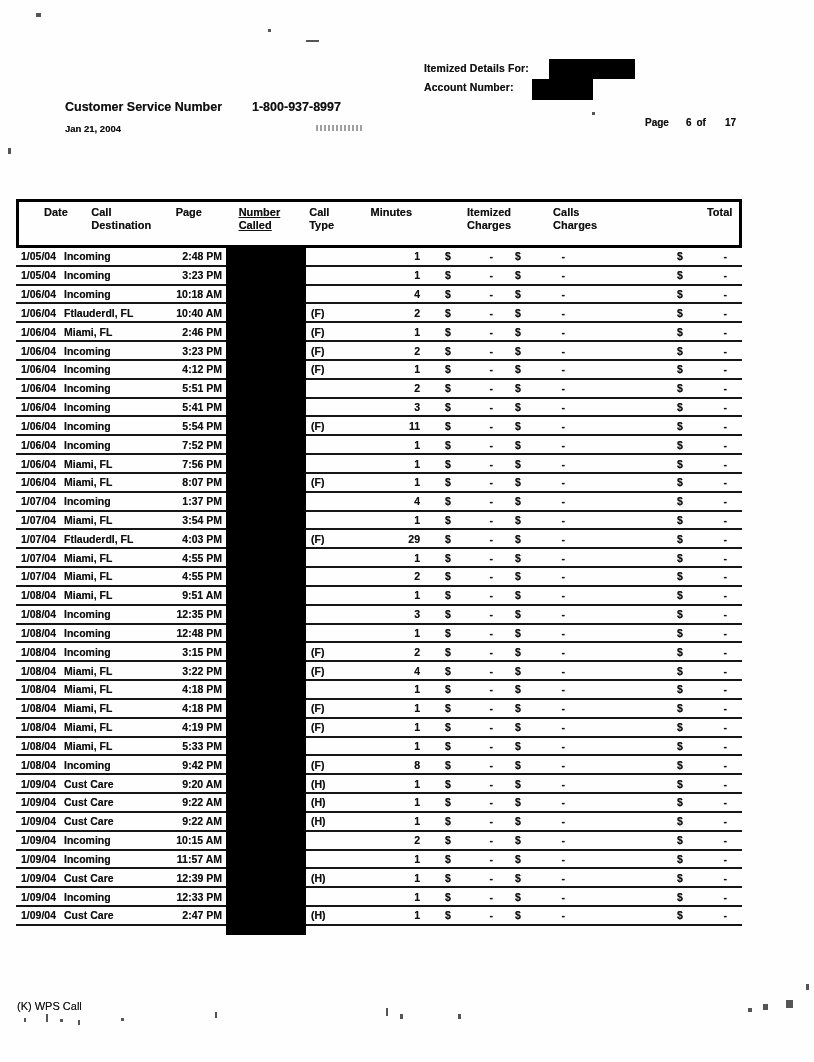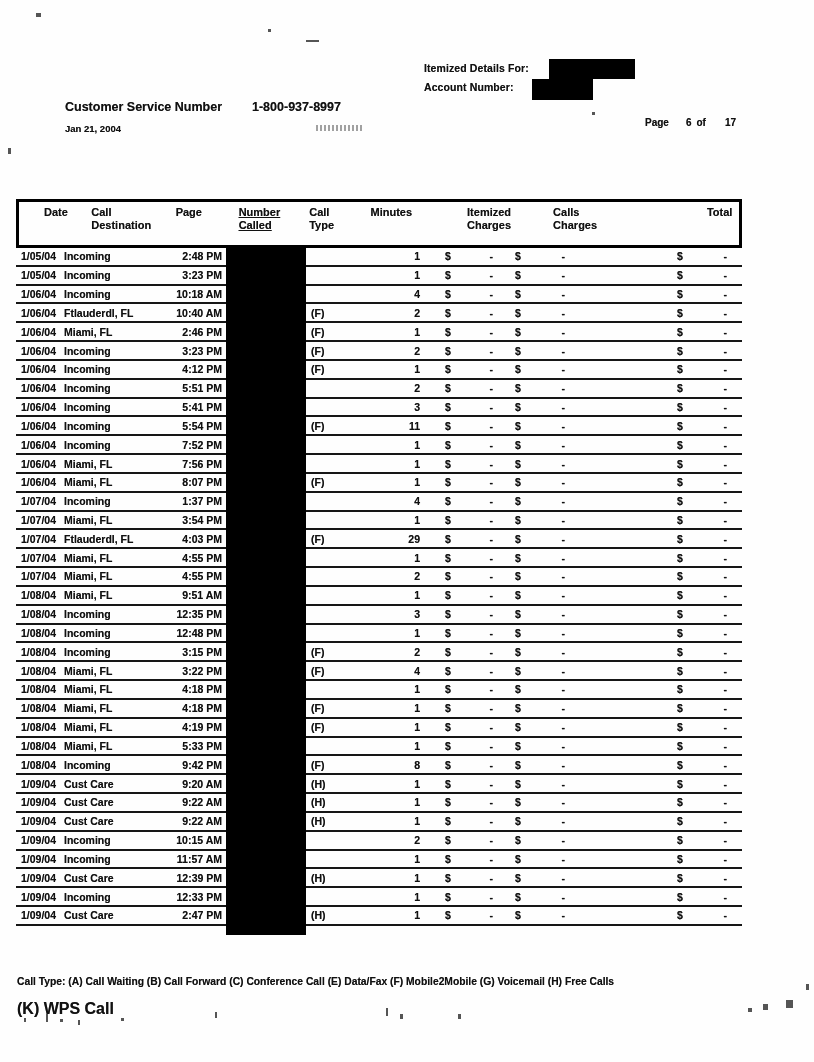--- a/index.html
+++ b/index.html
@@ -62,21 +62,21 @@
   .h-num   { width:80px;  padding-left:6px;text-decoration:underline; }
   .h-ct    { width:72px;  padding-left:5px; }
   .h-min   { width:50px;  text-align:right; padding-right:6px; }
   .h-air   { width:78px;  padding-left:29px; }
   .h-toll  { width:85px;  padding-left:22px; }
   .h-sp    { width:76px; }
   .h-total { width:75px;  padding-left:23px; }
 
   
   .legend { position:absolute; left:17px; top:976px;  font-size:10.3px; font-weight:700; }
-  .wps    { position:absolute; left:17px; top:1000px; font-size:16px; font-weight:700; }
+  .wps    { position:absolute; left:17px; top:1000px; font-size:11px; font-weight:400; }
 
   
   .noise { position:absolute; background:#2a2a2a; opacity:0.8; }
   .n-smudge {
     position:absolute; height:6px; opacity:0.55;
     background:repeating-linear-gradient(90deg,#555 0 2px,transparent 2px 4px);
   }
 </style>
 </head>
 <body>
@@ -916,16 +916,15 @@
           </div>
           <div class="rc c-sp"></div>
           <div class="rc c-total">
             <div class="" style="display: inline;">$</div>
             <div class="" style="display: inline;">-</div>
           </div>
         </div>
       </div>
   </div>
 
-  <div class="legend">Call Type: (A) Call Waiting (B) Call Forward (C) Conference Call (E) Data/Fax (F) Mobile2Mobile (G) Voicemail (H) Free Calls</div>
   <div class="wps">(K) WPS Call</div>
 
 </div>
 
 </body></html>

